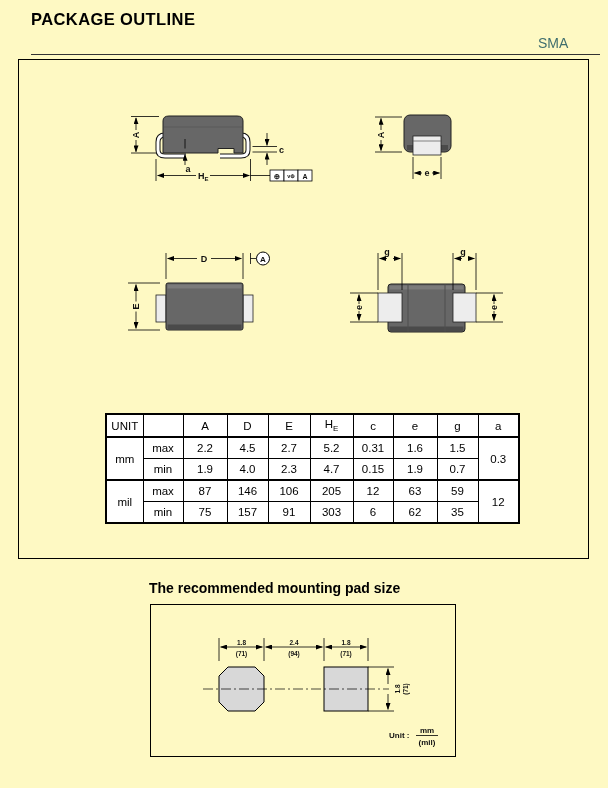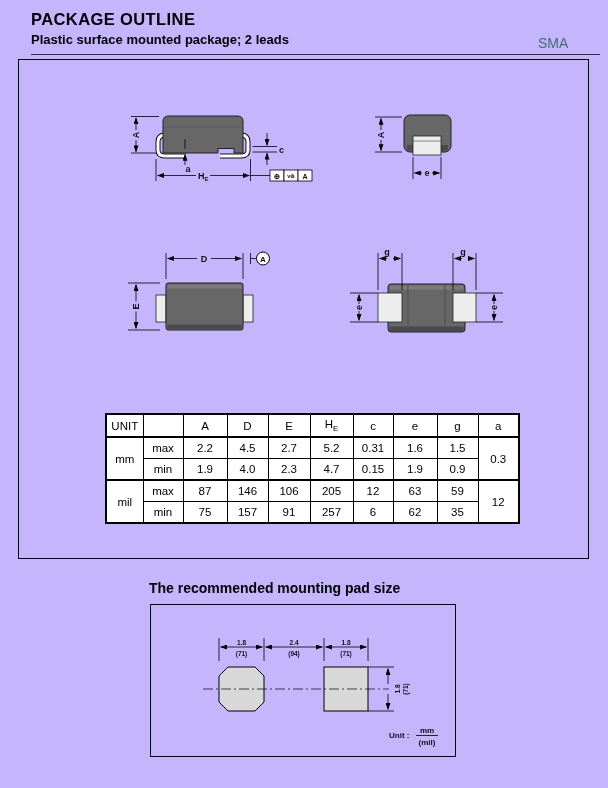--- a/index.html
+++ b/index.html
@@ -1,16 +1,16 @@
 <!DOCTYPE html>
 <html><head>
 <meta charset="utf-8">
 <style>
   html,body{margin:0;padding:0;background:#fff;}
-  #page{position:relative;width:608px;height:788px;background:#c4b5fd;font-family:"Liberation Sans",sans-serif;overflow:hidden;}
+  #page{position:relative;width:608px;height:788px;background:#fef9c3;font-family:"Liberation Sans",sans-serif;overflow:hidden;}
   .abs{position:absolute;}
   #title{left:31px;top:10px;font-size:16.5px;font-weight:bold;color:#000;letter-spacing:.4px;}
   #subtitle{left:31px;top:32px;font-size:13px;font-weight:bold;color:#000;}
   #pkgcode{left:538px;top:35px;font-size:14px;font-weight:normal;color:#3f6e6e;}
   #hdr-rule{left:31px;top:54px;width:569px;height:0;border-top:1px solid #333;}
   #outline-box{left:18px;top:59px;width:569px;height:498px;border:1.5px solid #000;}
   #pad-box{left:150px;top:604px;width:304px;height:151px;border:1.5px solid #000;}
   #mount-heading{left:149px;top:580px;font-size:14px;font-weight:bold;color:#000;}
   svg{position:absolute;left:0;top:0;}
   svg text{font-family:"Liberation Sans",sans-serif;font-weight:bold;font-size:9px;fill:#111;}
@@ -30,21 +30,20 @@
   #dim-table tr.hdr td{height:21px;}
   #dim-table td.bb{border-bottom-width:2px;}
   #dim-table sub{font-size:8px;}
 </style>
 </head>
 <body>
 
 <div id="page">
 
   <div class="abs" id="title">PACKAGE  OUTLINE</div>
-  <div class="abs" id="subtitle">Plastic surface mounted package; 2 leads</div>
   <div class="abs" id="pkgcode">SMA</div>
   <div class="abs" id="hdr-rule"></div>
 
   <div class="abs" id="outline-box">
     <svg width="566" height="495" viewBox="0 0 566 495">
       <defs>
         <marker id="ah1" markerWidth="7" markerHeight="5" refX="6.3" refY="2.5" orient="auto" markerUnits="userSpaceOnUse">
           <path d="M0,0L7,2.5L0,5Z" fill="#000"></path>
         </marker>
       </defs>
@@ -232,40 +231,40 @@
       <td rowspan="2" class="bb">0.3</td>
     </tr>
     <tr>
       <td class="bb">min</td>
       <td class="bb">1.9</td>
       <td class="bb">4.0</td>
       <td class="bb">2.3</td>
       <td class="bb">4.7</td>
       <td class="bb">0.15</td>
       <td class="bb">1.9</td>
-      <td class="bb">0.9</td>
+      <td class="bb">0.7</td>
     </tr>
     <tr>
       <td rowspan="2">mil</td>
       <td>max</td>
       <td>87</td>
       <td>146</td>
       <td>106</td>
       <td>205</td>
       <td>12</td>
       <td>63</td>
       <td>59</td>
       <td rowspan="2">12</td>
     </tr>
     <tr>
       <td>min</td>
       <td>75</td>
       <td>157</td>
       <td>91</td>
-      <td>257</td>
+      <td>303</td>
       <td>6</td>
       <td>62</td>
       <td>35</td>
     </tr>
   </tbody>
     </table>
 
   <div class="abs" id="mount-heading">The recommended mounting pad size</div>
 
   <div class="abs" id="pad-box">

